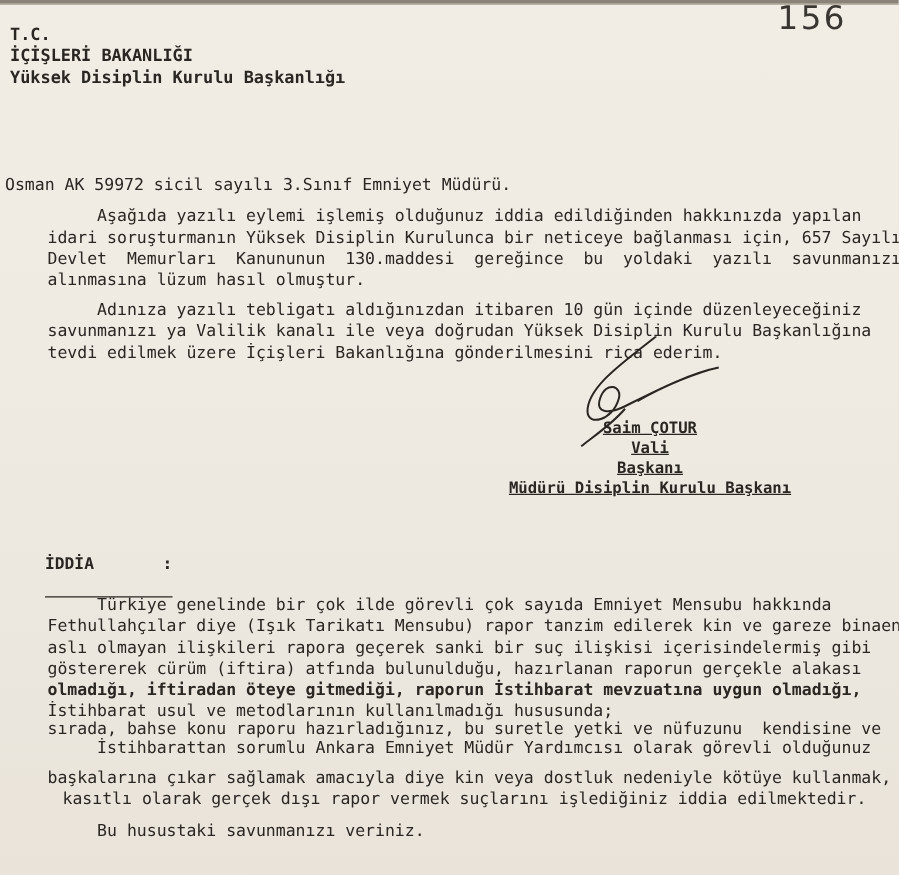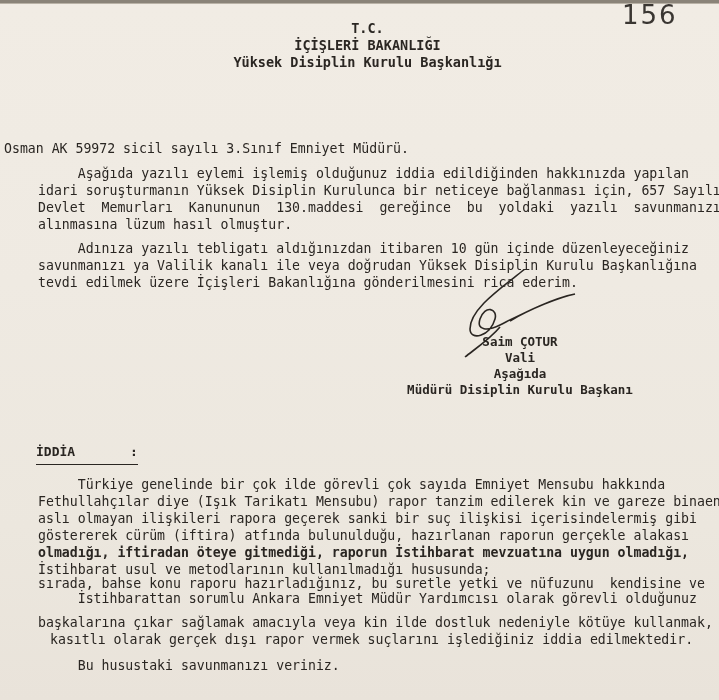--- a/index.html
+++ b/index.html
@@ -17,33 +17,33 @@
   }
   .topedge { position:absolute; left:0; top:0; width:719px; height:3px; background:#8a8378; }
   .pagenum {
     position: absolute; left: 622px; top: -4px;
     font-family: "DejaVu Sans", sans-serif; font-size: 26px; color: #3a3632;
     letter-spacing: 2px;
     text-align: right;
   }
   .header {
     position: absolute; left: 0; width: 719px; top: 16px;
-    text-align: center; font-weight: bold; font-size: 13.5px; line-height: 17px;
+    text-align: left; font-weight: bold; font-size: 13.5px; line-height: 17px;
   }
   .header div { position: relative; }
   .line { position: absolute; font-size: 13.2px; white-space: pre; }
   .sig-block {
     position: absolute; left: 400px; top: 330px; width: 240px;
-    text-align: center; font-weight: bold; font-size: 12.5px; line-height: 16px;
+    text-align: center; font-weight: bold; font-size: 12.5px; line-height: 16px; text-decoration: underline;
   }
   .signature { position: absolute; left: 440px; top: 265px; }
   .iddia {
     position: absolute; left: 36px; top: 440px;
     font-weight: bold; font-size: 13px; white-space: pre;
-    border-bottom: 1.5px solid #2a2622; padding-bottom: 5px;
+    border-bottom: 1.5px solid #2a2622; padding-bottom: 18px;
   }
 </style>
 </head>
 <body>
 
 <div class="topedge"></div>
 <div class="page">
   <div class="pagenum">156</div>
 
   <div class="header">
@@ -63,32 +63,32 @@
   <div class="line" style="left:38px; top:254px;">savunmanızı ya Valilik kanalı ile veya doğrudan Yüksek Disiplin Kurulu Başkanlığına</div>
   <div class="line" style="left:38px; top:271px;">tevdi edilmek üzere İçişleri Bakanlığına gönderilmesini rica ederim.</div>
 
   <svg class="signature" width="160" height="90" viewBox="0 0 160 90">
     <path d="M85 0 C 60 20, 30 40, 30 60 C 30 72, 50 68, 55 50 C 58 40, 45 35, 40 50 C 36 62, 48 62, 60 56 C 80 46, 110 30, 135 25 C 120 28, 90 40, 70 52 M 60 58 C 50 70, 35 80, 25 88" fill="none" stroke="#2a2622" stroke-width="1.6"></path>
   </svg>
 
   <div class="sig-block">
     <div>Saim ÇOTUR</div>
     <div>Vali</div>
-    <div>Aşağıda</div>
+    <div>Başkanı</div>
     <div>Müdürü Disiplin Kurulu Başkanı</div>
   </div>
 
   <div class="iddia">İDDİA       :</div>
 
   <div class="line" style="left:38px; top:473px;">     Türkiye genelinde bir çok ilde görevli çok sayıda Emniyet Mensubu hakkında</div>
   <div class="line" style="left:38px; top:490px;">Fethullahçılar diye (Işık Tarikatı Mensubu) rapor tanzim edilerek kin ve gareze binaen</div>
   <div class="line" style="left:38px; top:507px;">aslı olmayan ilişkileri rapora geçerek sanki bir suç ilişkisi içerisindelermiş gibi</div>
   <div class="line" style="left:38px; top:524px;">göstererek cürüm (iftira) atfında bulunulduğu, hazırlanan raporun gerçekle alakası</div>
   <div class="line" style="left:38px; top:541px;font-weight:bold;">olmadığı, iftiradan öteye gitmediği, raporun İstihbarat mevzuatına uygun olmadığı,</div>
   <div class="line" style="left:38px; top:558px;">İstihbarat usul ve metodlarının kullanılmadığı hususunda;</div>
 
   <div class="line" style="left:38px; top:587px;">     İstihbarattan sorumlu Ankara Emniyet Müdür Yardımcısı olarak görevli olduğunuz</div>
   <div class="line" style="left:38px; top:572px;">sırada, bahse konu raporu hazırladığınız, bu suretle yetki ve nüfuzunu  kendisine ve</div>
-  <div class="line" style="left:38px; top:611px;">başkalarına çıkar sağlamak amacıyla veya kin ilde dostluk nedeniyle kötüye kullanmak,</div>
+  <div class="line" style="left:38px; top:611px;">başkalarına çıkar sağlamak amacıyla diye kin veya dostluk nedeniyle kötüye kullanmak,</div>
   <div class="line" style="left:38px; top:628px;margin-left:12px;">kasıtlı olarak gerçek dışı rapor vermek suçlarını işlediğiniz iddia edilmektedir.</div>
 
   <div class="line" style="left:38px; top:654px;">     Bu husustaki savunmanızı veriniz.</div>
 </div>
 
 </body></html>

